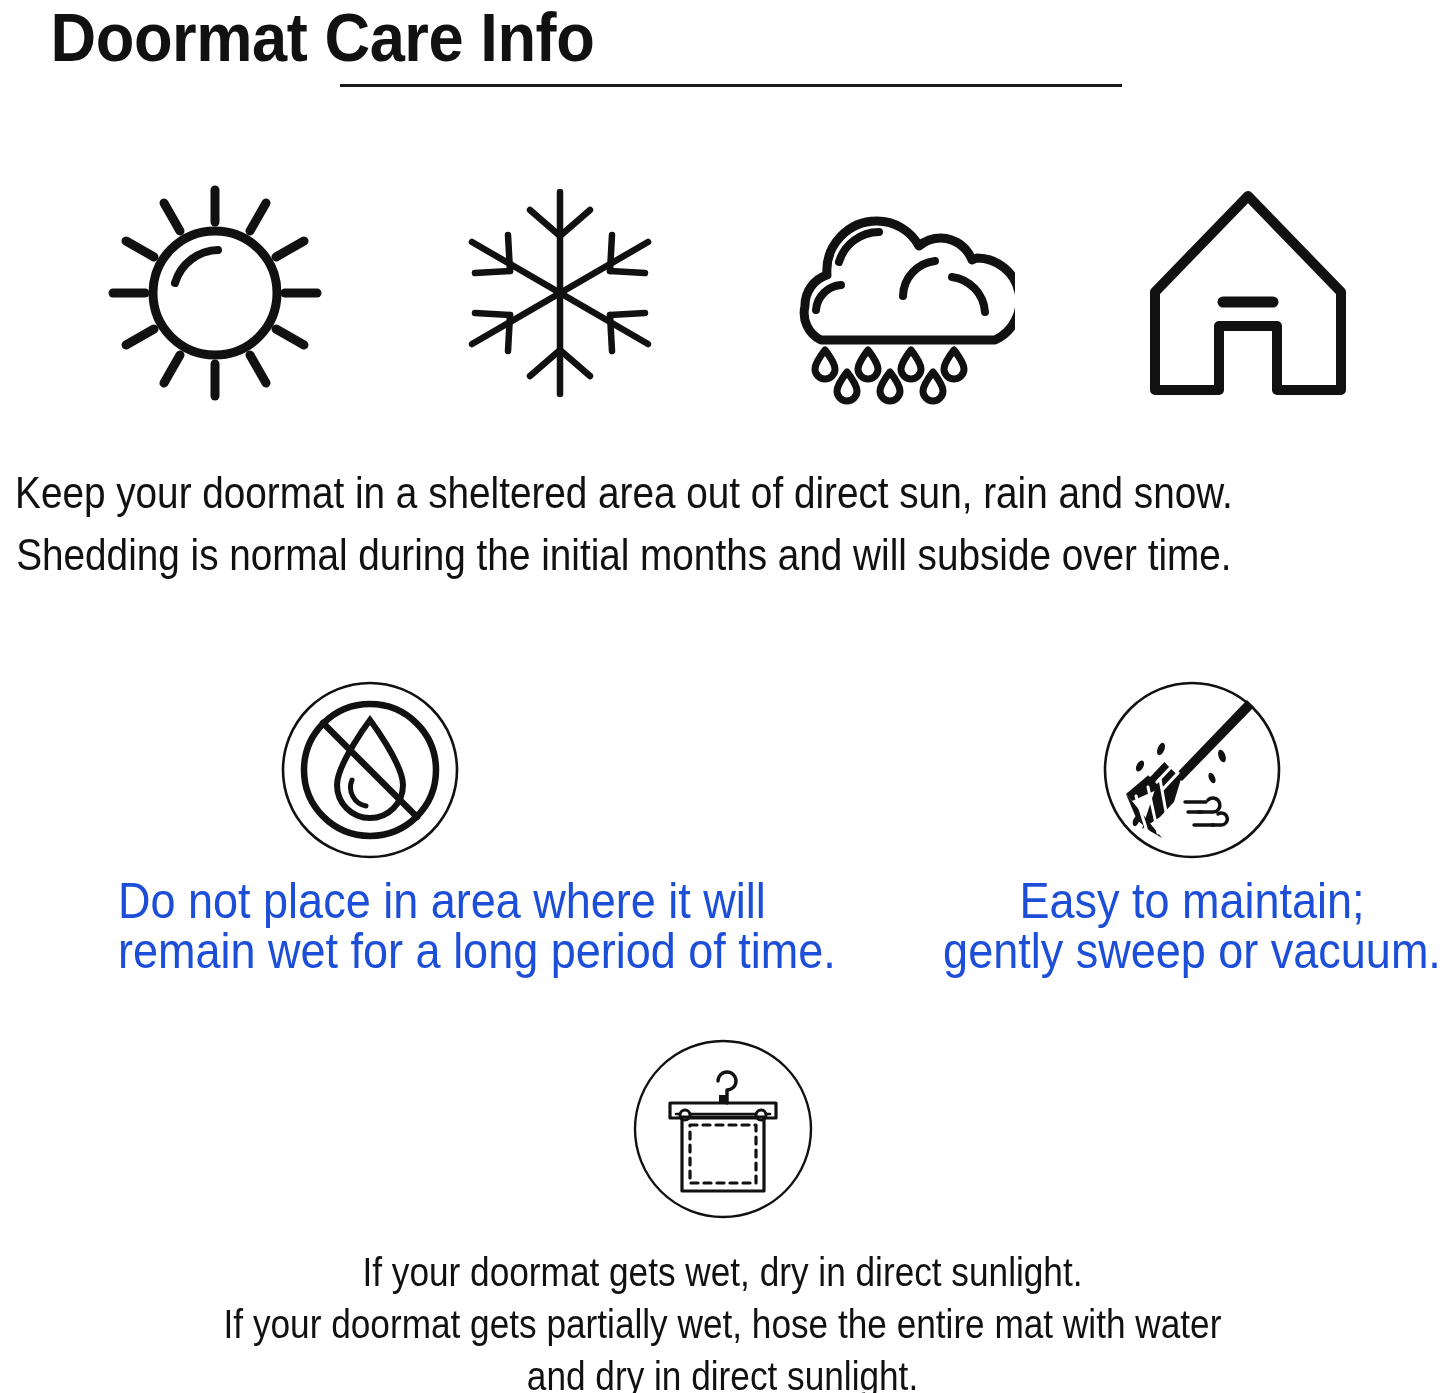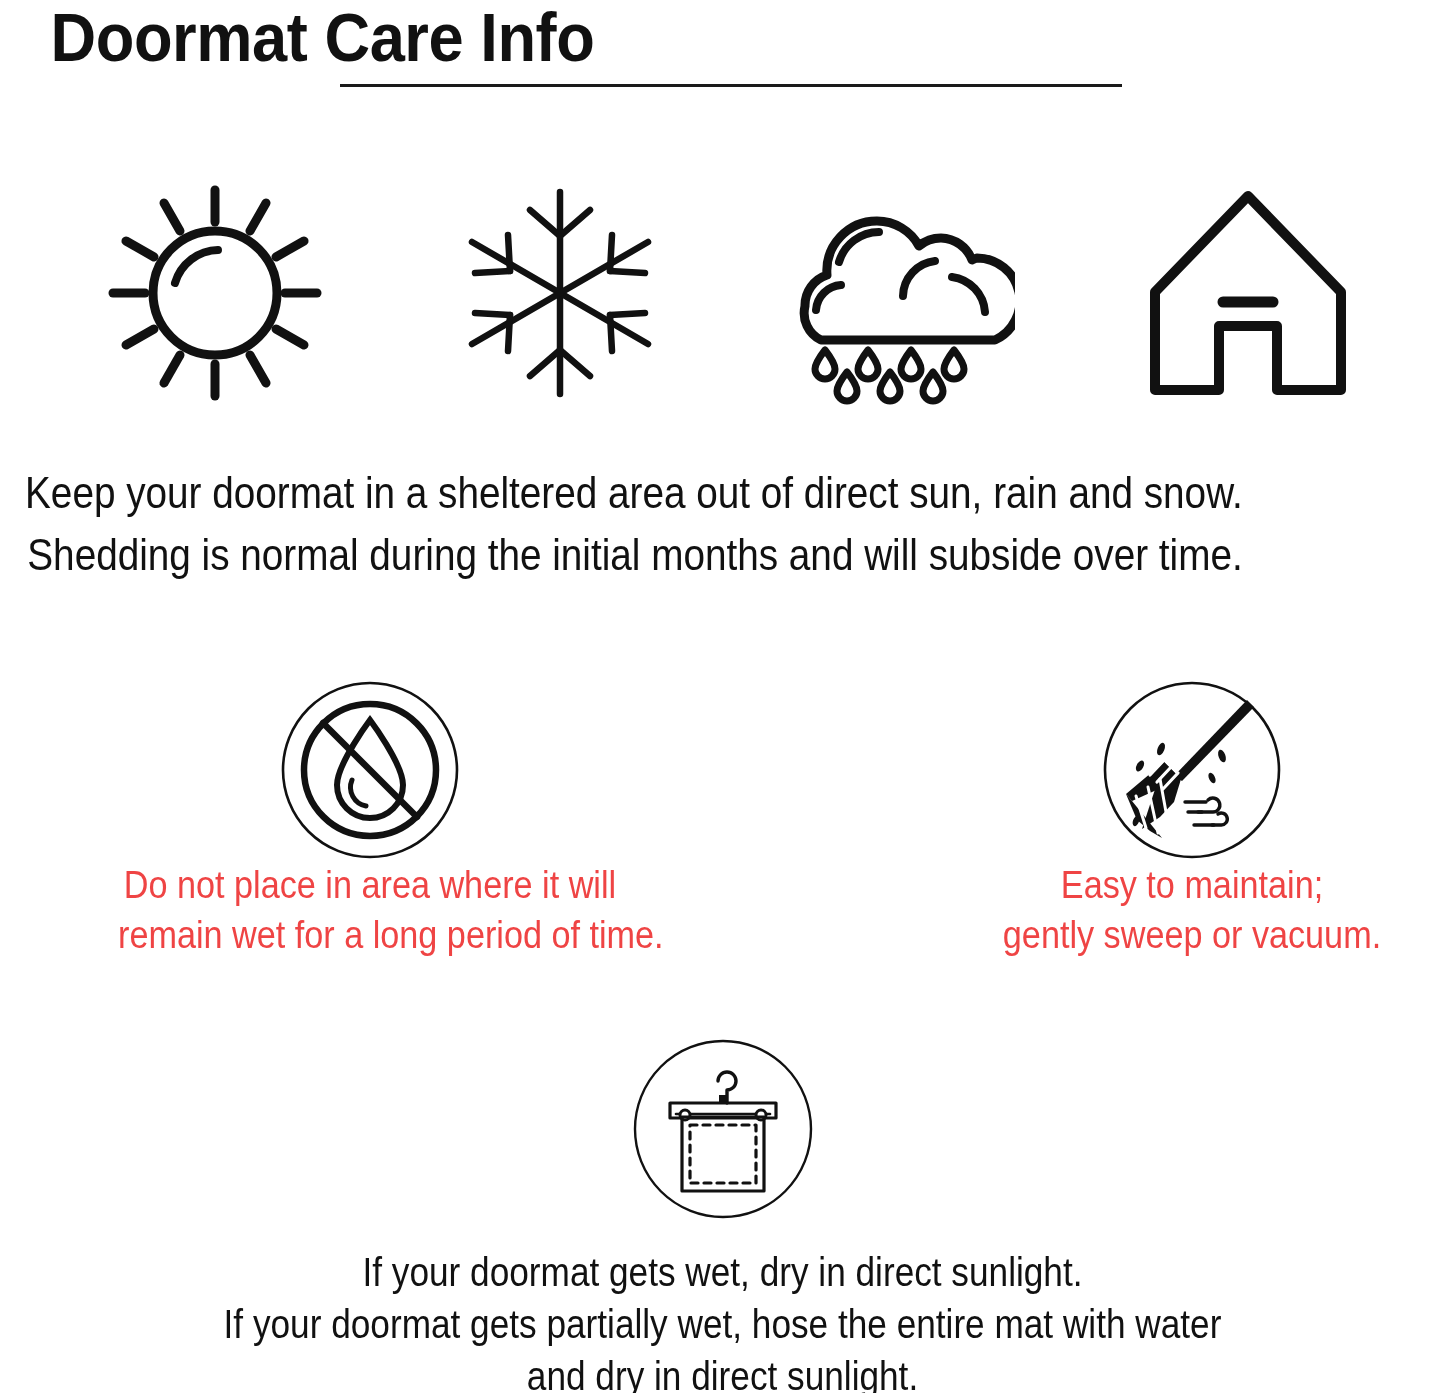--- a/index.html
+++ b/index.html
@@ -59,21 +59,21 @@
     height: 230px;
   }
   .weather-cell svg { display: block; width: 230px; height: 230px; }
 
   
   .intro-block {
     position: absolute;
     top: 462px;
     left: 0px;
     width: 1445px;
-    text-align: right;
+    text-align: center;
   }
   .intro-line {
     font-family: "Liberation Sans", sans-serif;
     font-weight: 300;
     font-size: 45px;
     line-height: 62px;
     color: #111111;
     white-space: nowrap;
     transform: scaleX(0.86);
     transform-origin: left center;
@@ -94,25 +94,26 @@
     width: 560px;
     text-align: center;
   }
   .pair-cell .circle-icon {
     width: 180px;
     height: 180px;
     margin: 0 auto;
   }
   .pair-cell .circle-icon svg { display: block; width: 180px; height: 180px; }
   .caption {
+    margin-top: 16px;
     font-family: "Liberation Sans", sans-serif;
     font-weight: 300;
-    font-size: 38px;
+    font-size: 50px;
     line-height: 50px;
-    color: #ef4444;
+    color: #1d4ed8;
   }
   .caption span { display: block; white-space: nowrap; transform: scaleX(0.9); }
 
   
   .bottom-block {
     position: absolute;
     top: 1038px;
     left: 0;
     width: 1445px;
     text-align: center;

